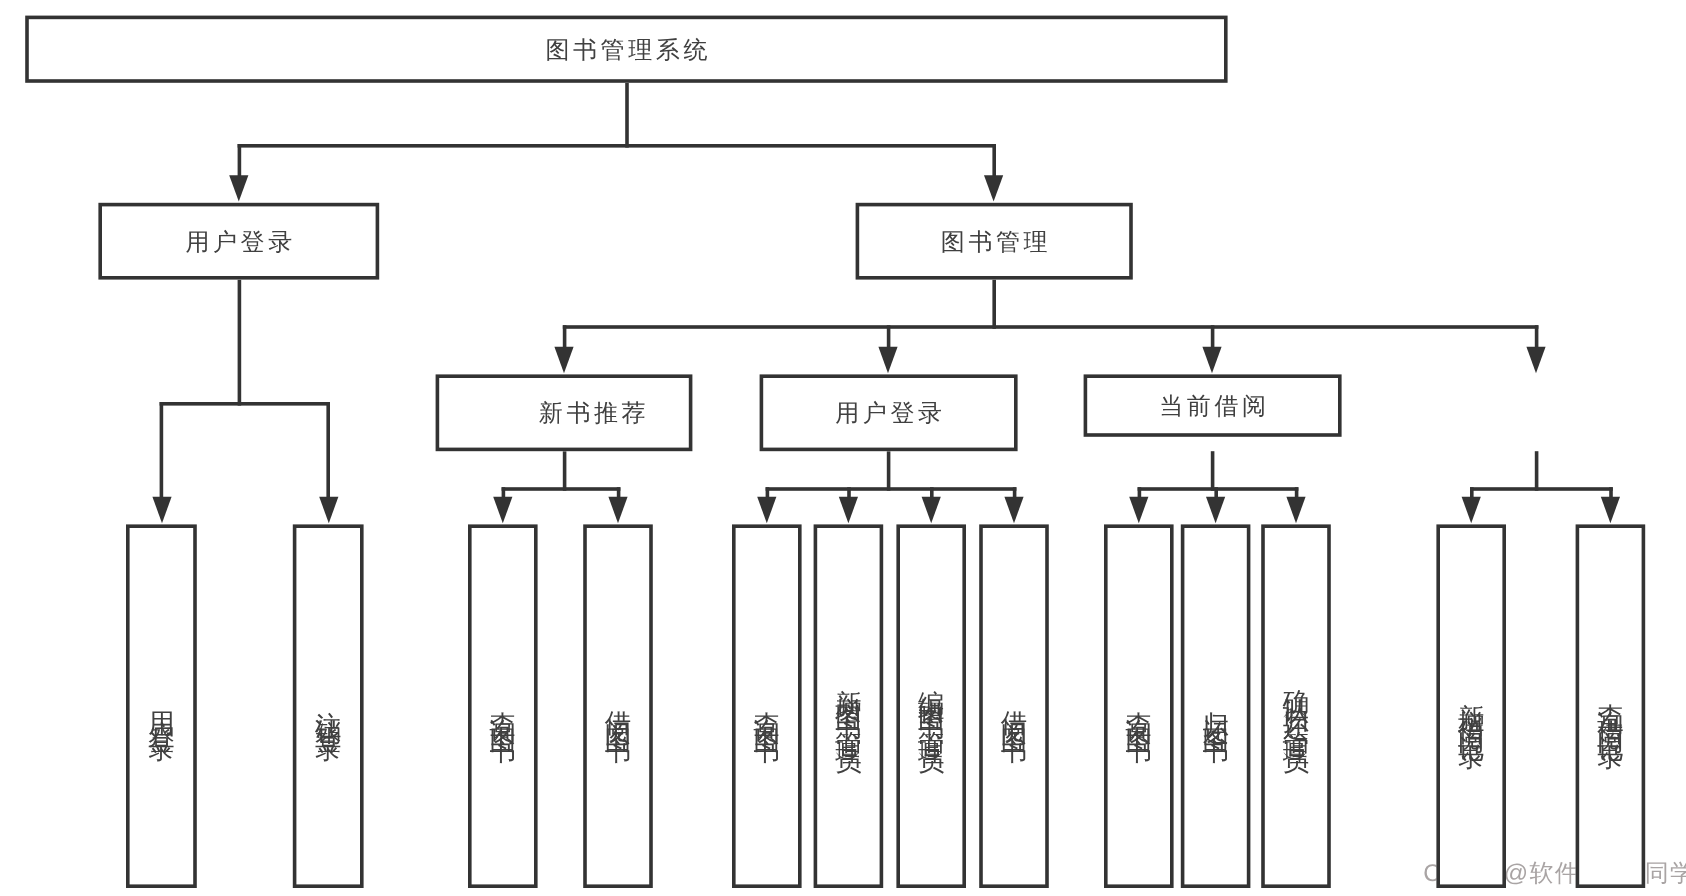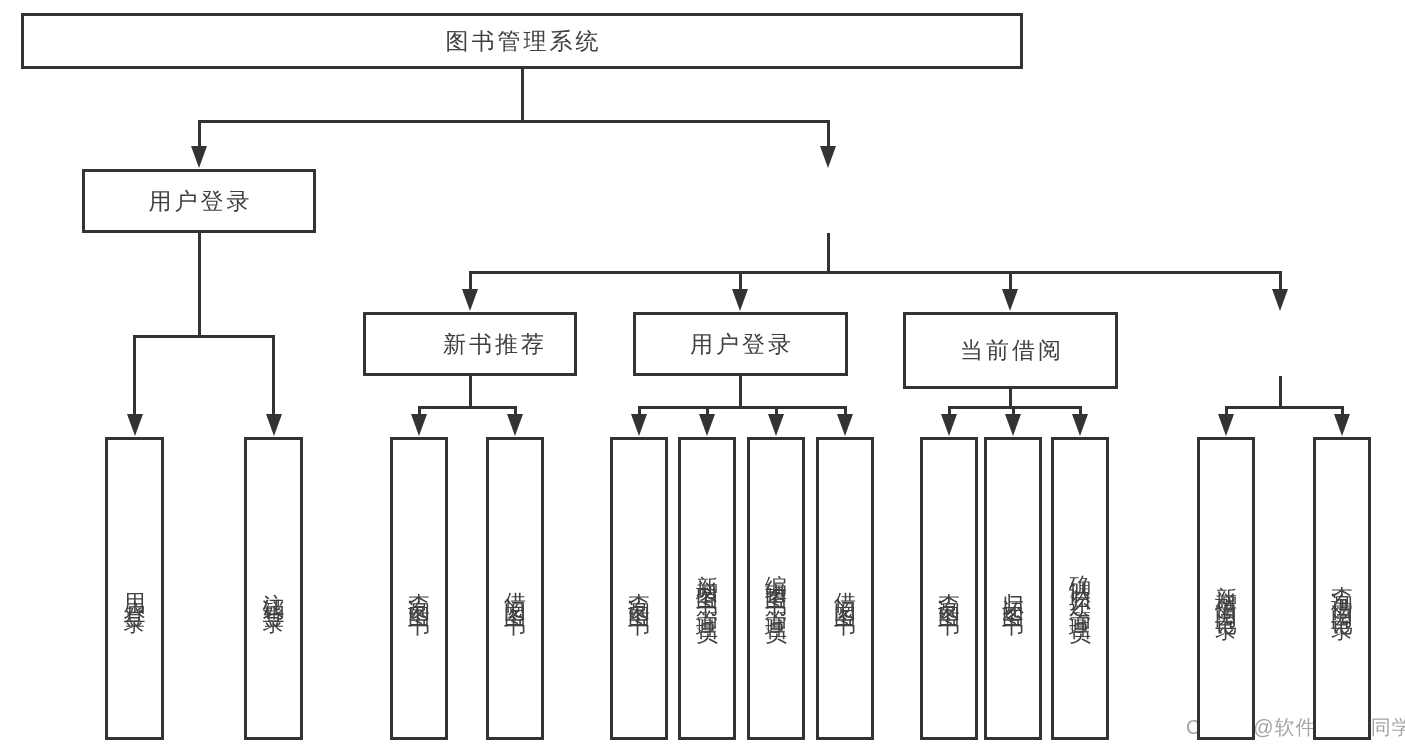--- a/index.html
+++ b/index.html
@@ -19,21 +19,21 @@
     position: absolute;
     box-sizing: border-box;
     background: #ffffff;
     border: 3px solid #333333;
     display: flex;
     align-items: center;
     justify-content: center;
     color: #404040;
   }
   .hbox .label {
-    font-size: 23px;
+    font-size: 20px;
     letter-spacing: 3px;
     white-space: nowrap;
     text-indent: 3px;
   }
   .vbox .label {
     writing-mode: vertical-rl;
     text-orientation: mixed;
     font-size: 22px;
     line-height: 1;
     letter-spacing: 7px;
@@ -116,27 +116,30 @@
     <div class="cline" style="left: 1224.5px; top: 406px; width: 3px; height: 11px;"></div>
     <div class="arrowhead" style="left: 1218px; top: 414px;"></div>
     <div class="cline" style="left: 1340.5px; top: 406px; width: 3px; height: 11px;"></div>
     <div class="arrowhead" style="left: 1334px; top: 414px;"></div>
     <div class="box hbox" style="left: 21px; top: 13px; width: 1002px; height: 56px;">
       <span class="label">图书管理系统</span>
     </div>
     <div class="box hbox" style="left: 82px; top: 169px; width: 234px; height: 64px;">
       <span class="label">用户登录</span>
     </div>
+    <div class="box hbox" style="left: 713px; top: 169px; width: 231px; height: 64px;">
+      <span class="label">图书管理</span>
+    </div>
     <div class="box hbox" style="left: 363px; top: 312px; width: 214px; height: 64px; padding-left: 47px;">
       <span class="label">新书推荐</span>
     </div>
     <div class="box hbox" style="left: 633px; top: 312px; width: 215px; height: 64px;">
       <span class="label">用户登录</span>
     </div>
-    <div class="box hbox" style="left: 903px; top: 312px; width: 215px; height: 77px;">
+    <div class="box hbox" style="left: 903px; top: 312px; width: 215px; height: 52px;">
       <span class="label">当前借阅</span>
     </div>
     <div class="box vbox" style="left: 105px; top: 437px; width: 59px; height: 303px;">
       <span class="label">用户登录</span>
     </div>
     <div class="box vbox" style="left: 244px; top: 437px; width: 59px; height: 303px;">
       <span class="label">注销登录</span>
     </div>
     <div class="box vbox" style="left: 390px; top: 437px; width: 58px; height: 303px;">
       <span class="label">查询图书</span>

